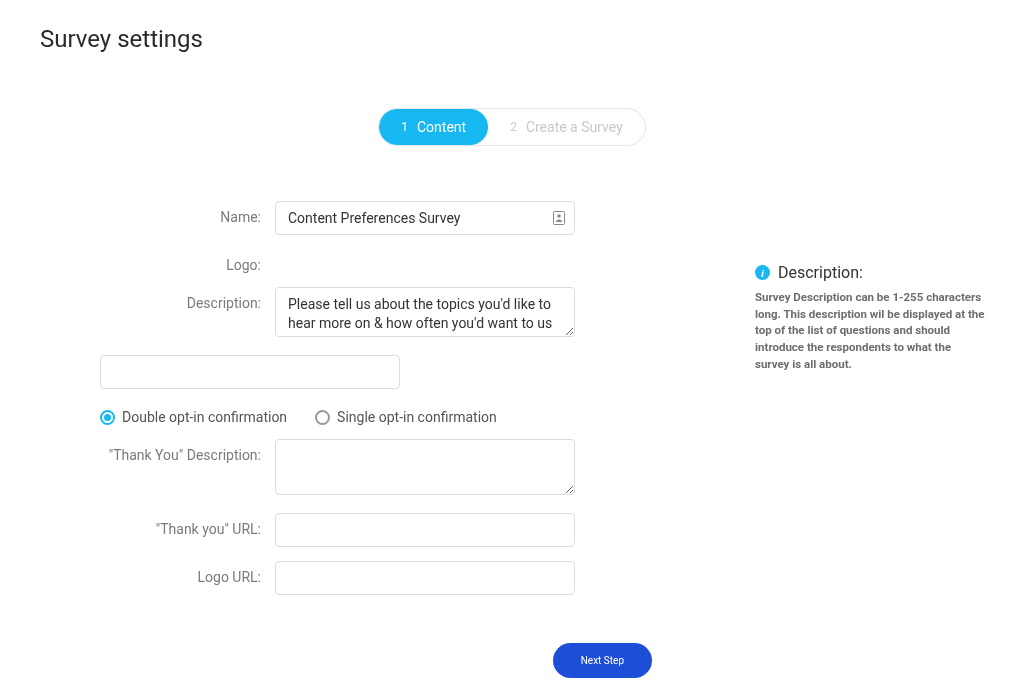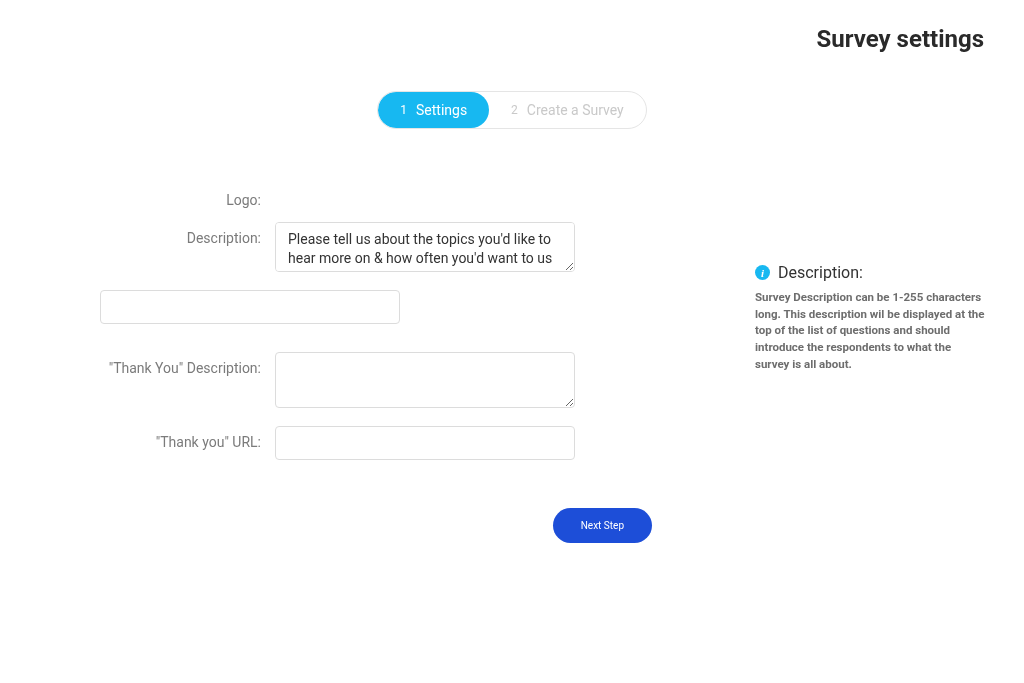--- a/index.html
+++ b/index.html
@@ -8,25 +8,25 @@
       background: #fff;
       width: 1024px;
       height: 683px;
       overflow: hidden;
     }
     .container {
       padding: 25px 40px;
       position: relative;
     }
     .page-title {
-      text-align: right;
+      text-align: left;
       font-size: 24px;
-      font-weight: 700;
+      font-weight: 400;
       color: #2a2a2a;
-      margin-bottom: 38px;
+      margin-bottom: 55px;
     }
     .stepper {
       display: flex;
       justify-content: center;
       margin-bottom: 55px;
     }
     .stepper-inner {
       display: flex;
       border: 1px solid #e5e5e5;
       border-radius: 20px;
@@ -198,65 +198,92 @@
 </head>
 <body>
 
 <div class="container">
   <h1 class="page-title">Survey settings</h1>
 
   <div class="stepper">
     <div class="stepper-inner">
       <div class="step active">
         <span class="step-num">1</span>
-        <span>Settings</span>
+        <span>Content</span>
       </div>
       <div class="step inactive">
         <span class="step-num">2</span>
         <span>Create a Survey</span>
       </div>
     </div>
   </div>
 
   <div class="form-area">
+    <div class="form-row">
+      <div class="form-label">Name:</div>
+      <div class="form-control input-with-icon">
+        <input type="text" class="text-input" value="Content Preferences Survey" style="">
+        <svg class="field-icon" viewBox="0 0 12 14">
+            <rect x="0.5" y="0.5" width="11" height="13" rx="1" fill="none" stroke="#888" stroke-width="1"></rect>
+            <circle cx="6" cy="5" r="1.8" fill="#888"></circle>
+            <path d="M3 11 Q3 8.5 6 8.5 Q9 8.5 9 11 Z" fill="#888"></path>
+          </svg>
+      </div>
+    </div>
 
     <div class="form-row">
       <div class="form-label">Logo:</div>
     </div>
 
     <div class="form-row">
       <div class="form-label">Description:</div>
       <div class="form-control">
         <textarea class="textarea-input" style="">Please tell us about the topics you'd like to hear more on &amp; how often you'd want to us</textarea>
       </div>
     </div>
 
     <div class="form-row">
       <div class="form-control">
         <input type="text" class="text-input" value="" style="">
       </div>
     </div>
 
     <div class="form-row">
+      <div class="radio-group">
+        <label class="radio-item">
+          <span class="radio-dot checked"></span>
+          <span>Double opt-in confirmation</span>
+        </label>
+        <label class="radio-item">
+          <span class="radio-dot unchecked"></span>
+          <span>Single opt-in confirmation</span>
+        </label>
+      </div>
     </div>
 
     <div class="form-row">
       <div class="form-label">"Thank You" Description:</div>
       <div class="form-control">
         <textarea class="textarea-input textarea-large" style=""></textarea>
       </div>
     </div>
 
     <div class="form-row">
       <div class="form-label">"Thank you" URL:</div>
       <div class="form-control">
         <input type="text" class="text-input" value="" style="">
       </div>
     </div>
 
+    <div class="form-row">
+      <div class="form-label">Logo URL:</div>
+      <div class="form-control">
+        <input type="text" class="text-input" value="" style="">
+      </div>
+    </div>
   </div>
 
   <div class="help-panel">
     <div class="help-header">
       <span class="info-icon">i</span>
       <span class="help-title">Description:</span>
     </div>
     <div class="help-text">Survey Description can be 1-255 characters long. This description wil be displayed at the top of the list of questions and should introduce the respondents to what the survey is all about.</div>
   </div>
 

